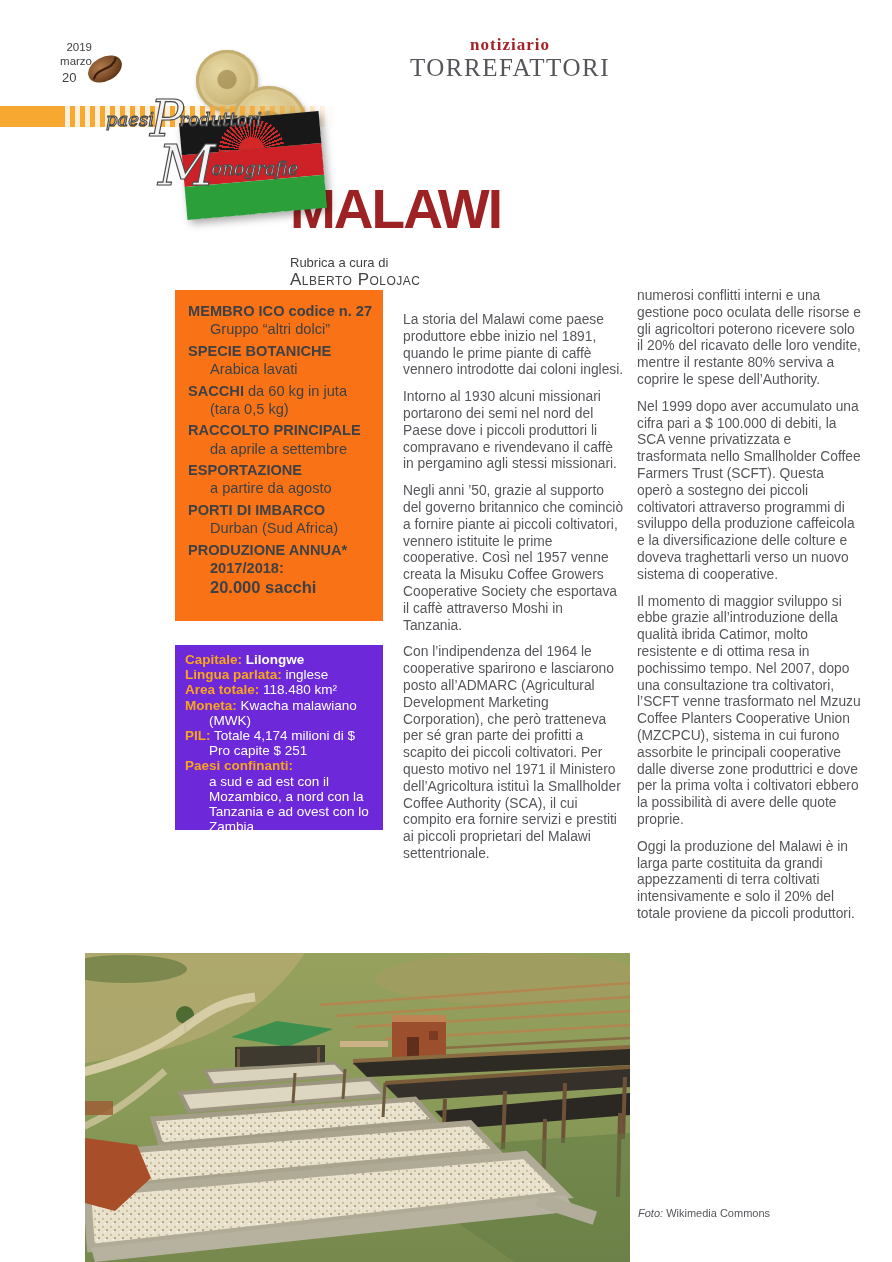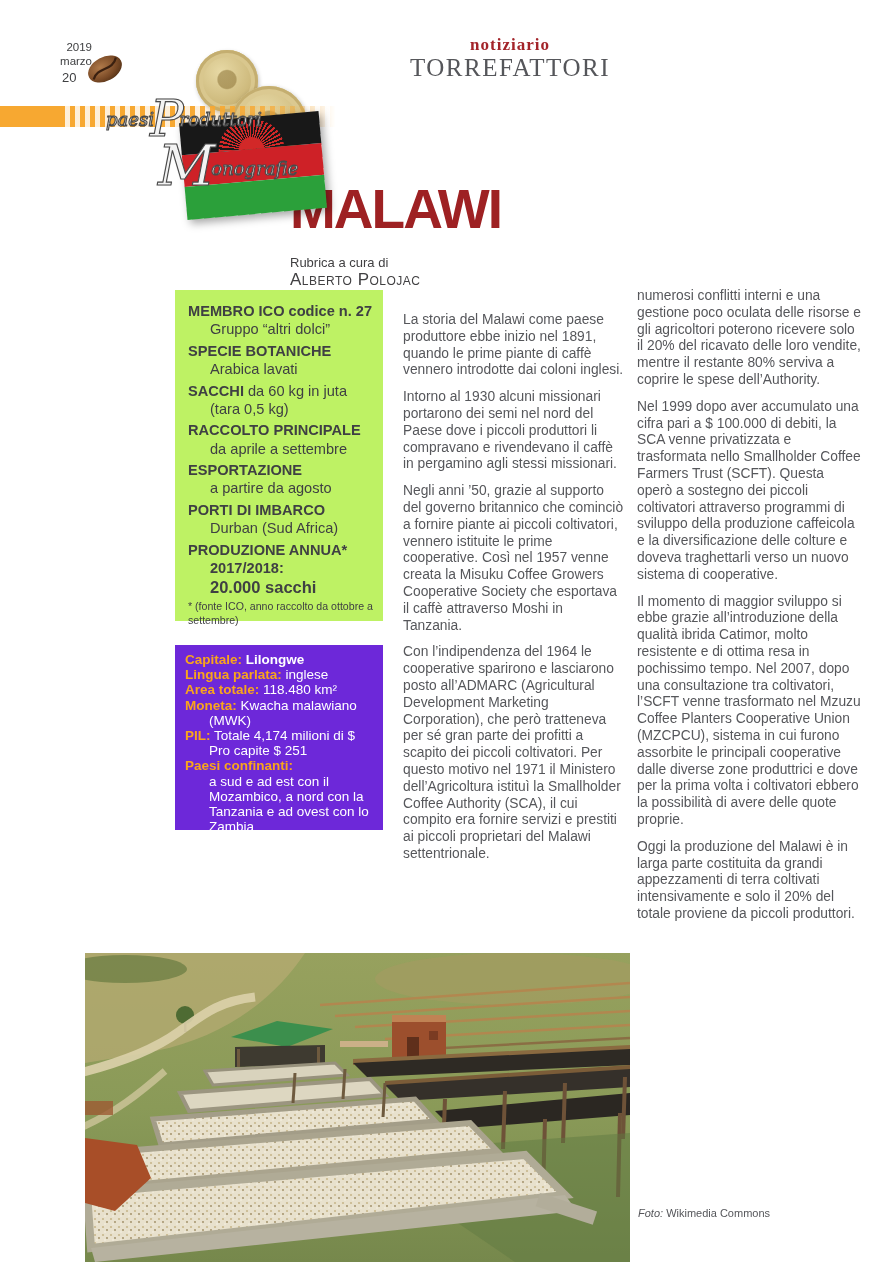--- a/index.html
+++ b/index.html
@@ -59,21 +59,21 @@
   .mh2{font-family:"Liberation Serif",serif;font-size:25px;letter-spacing:1.5px;
        color:#55565a;margin-top:-1px;}
 
   
   .title-wrap{position:absolute;left:290px;top:142px;width:440px;text-align:left;color:#414042;margin-top:40px;}
   .title{margin:0;font-size:55px;font-weight:800;letter-spacing:-2px;color:#9e2123;line-height:1;}
   .byline1{margin-top:18px;font-size:13px;}
   .byline2{font-variant:small-caps;font-size:17px;letter-spacing:.5px;}
 
   
-  .info-box{position:absolute;left:175px;top:290px;width:208px;height:331px;background:#bef264;
+  .info-box{position:absolute;left:175px;top:290px;width:208px;height:331px;background:#f97316;
     padding:12px 6px 0 13px;box-sizing:border-box;color:#3f4043;font-size:14.6px;line-height:1.26;}
   .b{font-weight:700;}
   .ib-row{margin-bottom:3px;}
   .ib-detail{padding-left:22px;}
   .ib-big{font-size:16.5px;font-weight:700;}
   .ib-footnote{font-size:10.6px;line-height:1.28;margin-top:2px;}
 
   
   .country-box{position:absolute;left:175px;top:645px;width:208px;height:185px;background:#6d28d9;
     padding:7px 10px;box-sizing:border-box;font-size:13.5px;line-height:15.2px;color:#ffffff;}
@@ -173,21 +173,20 @@
       <div class="ib-detail">a partire da agosto</div>
     </div>
     <div class="ib-row">
       <div><span class="b">PORTI DI IMBARCO</span></div>
       <div class="ib-detail">Durban (Sud Africa)</div>
     </div>
     <div class="ib-row">
       <div><span class="b">PRODUZIONE ANNUA*</span></div>
       <div class="ib-detail b">2017/2018:</div>
       <div class="ib-detail ib-big">20.000 sacchi</div>
-      <div class="ib-footnote">* (fonte ICO, anno raccolto da ottobre a settembre)</div>
     </div>
   </div>
 
   <div class="country-box">
     <div class="cb-row"><span class="cb-label">Capitale:</span> <span class="bold">Lilongwe</span></div>
     <div class="cb-row"><span class="cb-label">Lingua parlata:</span> <span>inglese</span></div>
     <div class="cb-row"><span class="cb-label">Area totale:</span> <span>118.480 km²</span></div>
     <div class="cb-row"><span class="cb-label">Moneta:</span> <span>Kwacha malawiano (MWK)</span></div>
     <div class="cb-row"><span class="cb-label">PIL:</span> <span>Totale 4,174 milioni di $</span>
       <div class="cb-indent">Pro capite $ 251</div>

